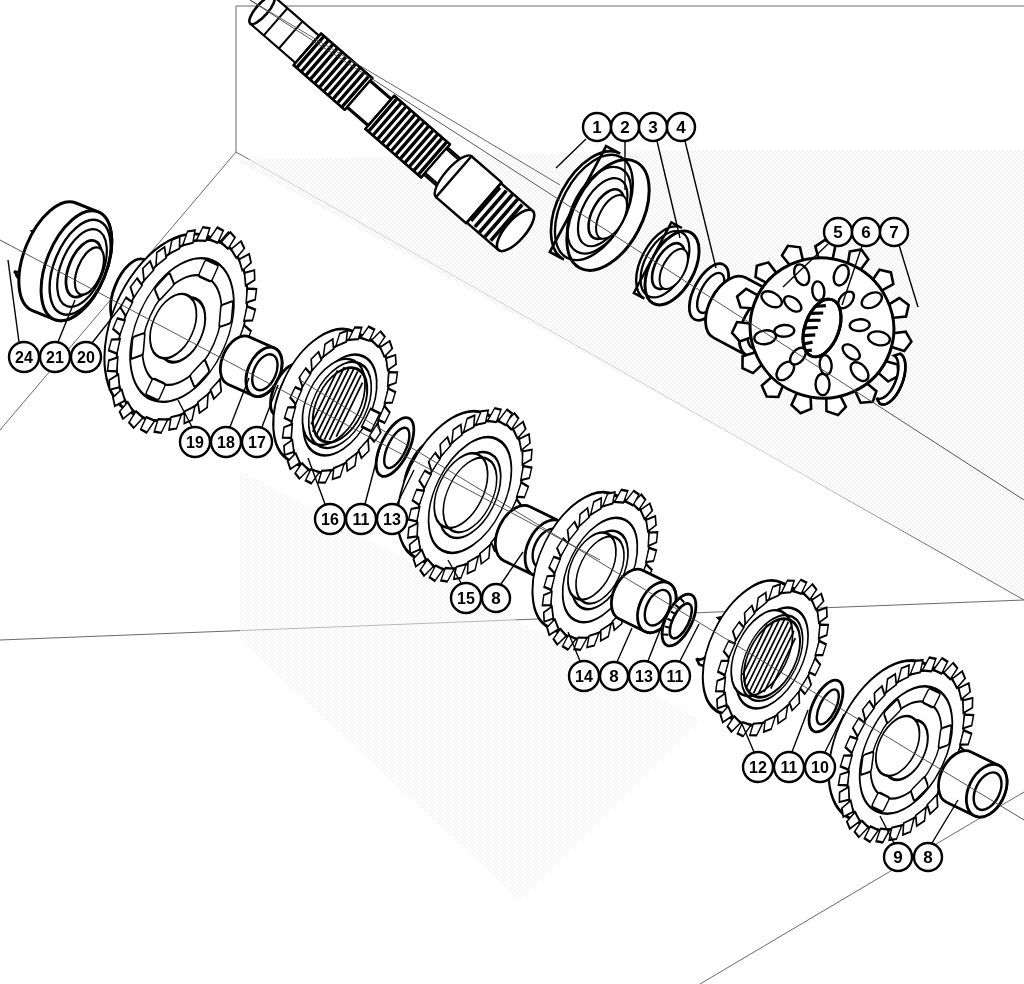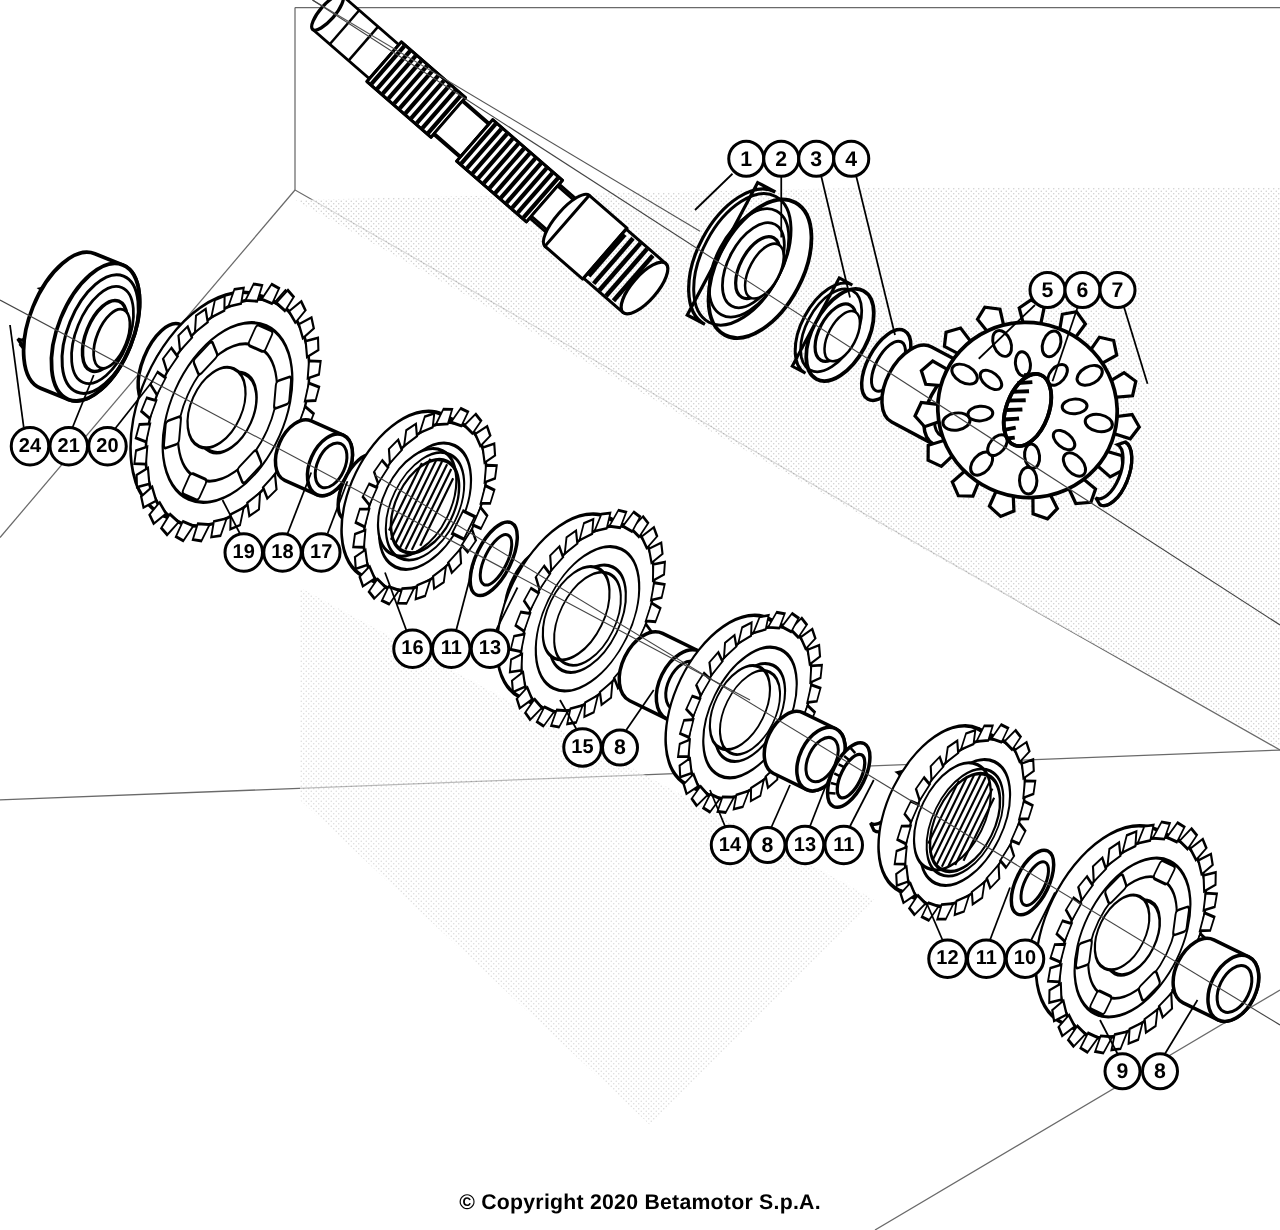--- a/index.html
+++ b/index.html
@@ -748,15 +748,14 @@
           <text x="898" y="857" text-anchor="middle" dominant-baseline="central" class="callout-text" font-size="17">9</text>
         </g>
         <g>
           <line x1="932" y1="843" x2="958" y2="800" stroke="#000" stroke-width="1.4"></line>
           <circle cx="928" cy="857" r="14" fill="#ffffff" stroke="#000" stroke-width="2.4"></circle>
           <text x="928" y="857" text-anchor="middle" dominant-baseline="central" class="callout-text" font-size="17">8</text>
         </g>
       </g>
   </svg>
 
-  <div id="copyright">© Copyright 2020 Betamotor S.p.A.</div>
 
 </div>
 
 </body></html>

